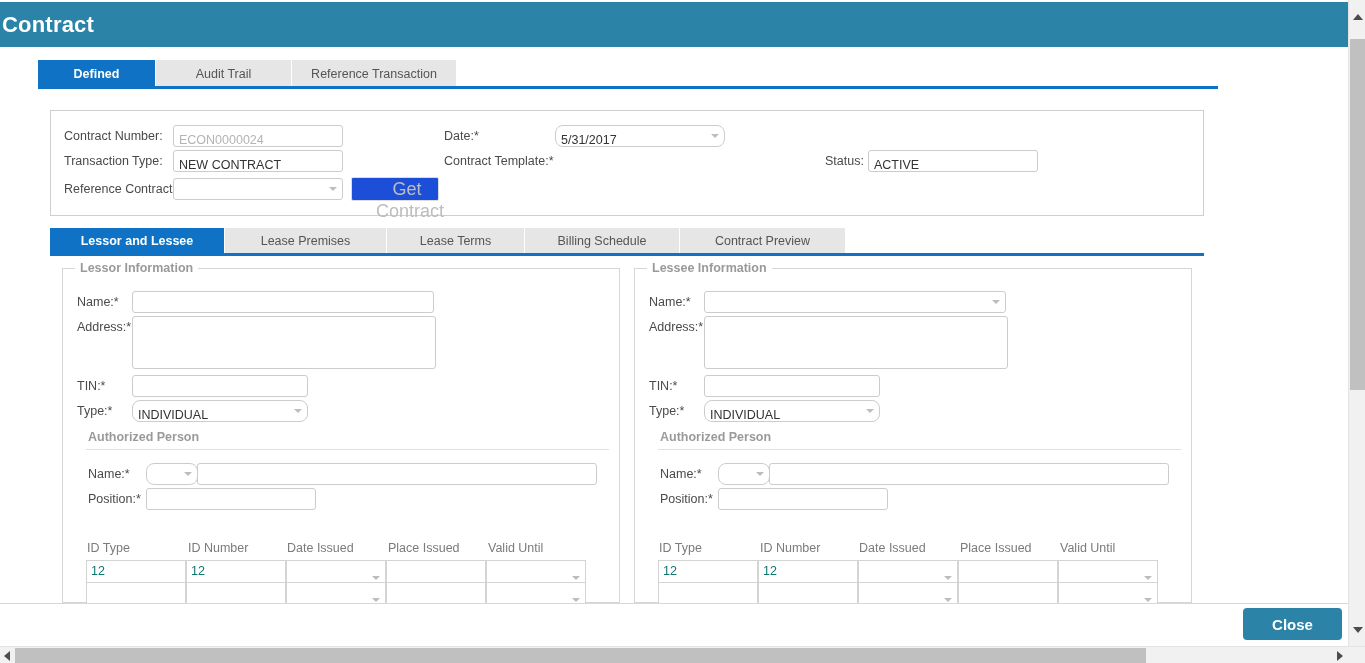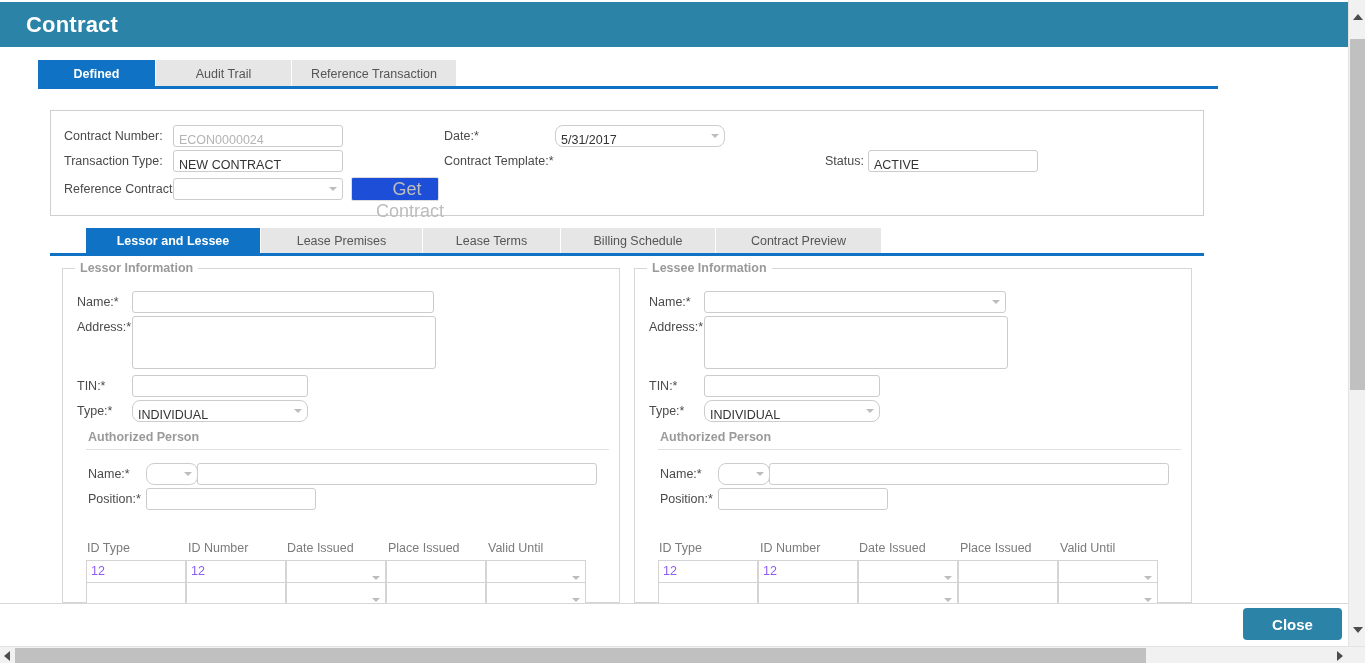--- a/index.html
+++ b/index.html
@@ -25,21 +25,21 @@
     width: 1348px; height: 45px;
     background: #2c83a8;
     display: flex;
     align-items: center;
   }
   .titlebar .title {
     color: #ffffff;
     font-size: 22px;
     font-weight: bold;
     letter-spacing: 0.2px;
-    padding-left: 26px;
+    padding-left: 2px;
   }
 
   
   .tabstrip {
     position: absolute;
     left: 38px; top: 60px;
     width: 1180px;
     height: 28px;
     display: flex;
     align-items: stretch;
@@ -119,21 +119,20 @@
     padding-left: 24px;
   }
 
   
   .tabstrip2 {
     position: absolute;
     left: 50px; top: 228px;
     height: 25px;
     display: flex;
     align-items: stretch;
-    margin-left: 36px;
   }
   .tab2 {
     background: #e6e6e6;
     color: #555555;
     font-size: 12.5px;
     display: flex;
     align-items: center;
     justify-content: center;
     border-right: 1px solid #ffffff;
     cursor: pointer;
@@ -187,21 +186,21 @@
     color: #7b7b7b;
     white-space: nowrap;
   }
 
   .grid-cell {
     position: absolute;
     border: 1px solid #d4d4d4;
     background: #ffffff;
     height: 36px;
     font-size: 12.5px;
-    color: #8b5cf6;
+    color: #0f766e;
     padding: 0 4px;
     line-height: 20px;
     overflow: hidden;
     white-space: nowrap;
   }
 
   
   .bottombar {
     position: absolute;
     left: 0; top: 603px;

